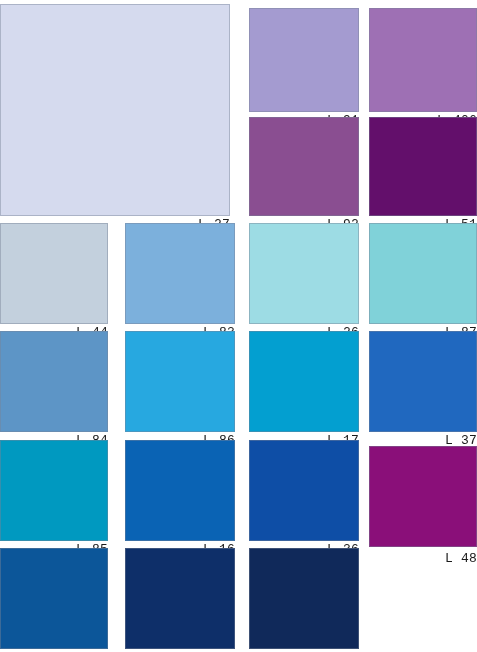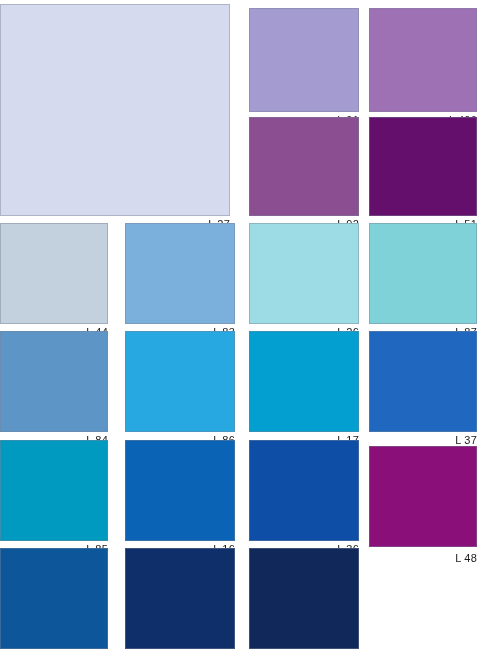--- a/index.html
+++ b/index.html
@@ -39,24 +39,25 @@
   }
 
   .swatch-label {
     position: absolute;
     left: 0;
     right: 0;
     bottom: 1px;
     height: 15px;
     line-height: 15px;
     text-align: right;
-    font-size: 11px;
+    font-size: 13px;
     letter-spacing: 0.2px;
     color: #1a1a1a;
     white-space: nowrap;
+    font-family: Liberation Mono, monospace;
   }
 
   .swatch-cell.label-low .swatch-label {
     bottom: -2px;
   }
 </style>
 </head>
 <body>
 
 <div id="palette-sheet">

